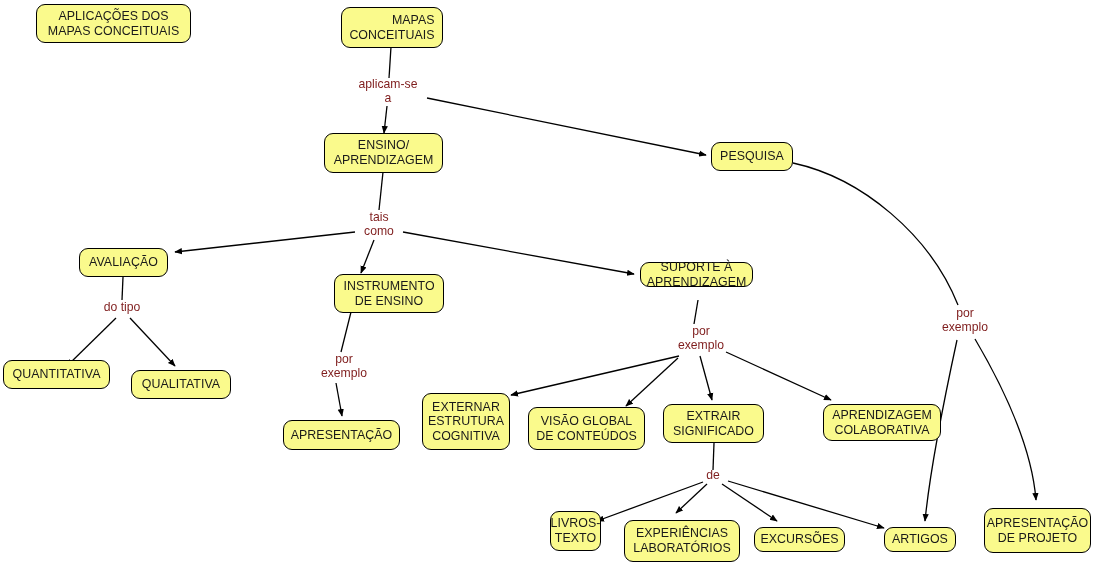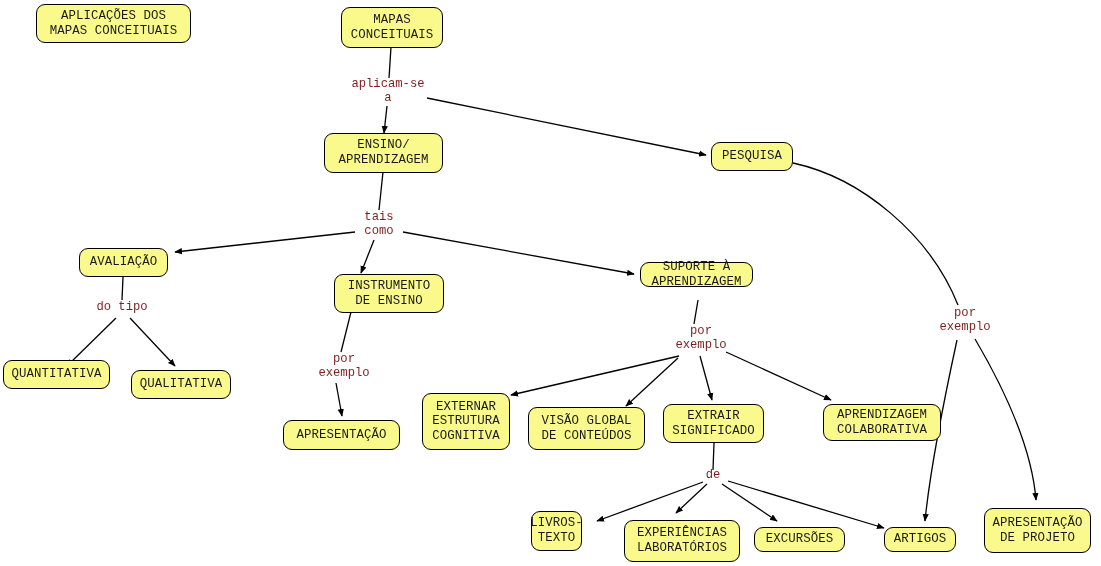--- a/index.html
+++ b/index.html
@@ -6,21 +6,21 @@
     margin: 0;
     padding: 0;
     background: #ffffff;
   }
   #canvas {
     position: relative;
     width: 1101px;
     height: 566px;
     background: #ffffff;
     overflow: hidden;
-    font-family: Liberation Mono, monospace;
+    font-family: Liberation Sans, sans-serif;
   }
   #edge-layer {
     position: absolute;
     left: 0; top: 0;
     width: 1101px;
     height: 566px;
     pointer-events: none;
   }
   .node {
     position: absolute;
@@ -109,21 +109,21 @@
     <path d="M 793 163 C 862 178, 930 235, 958 305" stroke="#000" stroke-width="1.3" fill="none"></path>
 
     <path d="M 957 340 C 944 400, 930 470, 925 521" stroke="#000" stroke-width="1.3" fill="none" marker-end="url(#arrow)"></path>
 
     <path d="M 975 339 C 1005 390, 1032 450, 1036 500" stroke="#000" stroke-width="1.3" fill="none" marker-end="url(#arrow)"></path>
   </svg>
 
   <div class="node" style="left:36px; top:4px; width:155px; height:39px;">APLICAÇÕES DOS
 MAPAS CONCEITUAIS</div>
 
-  <div class="node" style="left:341px; top:7px; width:102px; height:41px;">MAPAS
+  <div class="node" style="left:341px; top:7px; width:102px; height:41px;text-align:right;">MAPAS
 CONCEITUAIS</div>
 
   <div class="node" style="left:324px; top:133px; width:119px; height:40px;">ENSINO/
 APRENDIZAGEM</div>
 
   <div class="node" style="left:711px; top:142px; width:82px; height:29px;">PESQUISA</div>
 
   <div class="node" style="left:79px; top:248px; width:89px; height:29px;">AVALIAÇÃO</div>
 
   <div class="node" style="left:299px; top:274px; width:110px; height:39px;margin-left:35px;">INSTRUMENTO
@@ -144,21 +144,21 @@
 SIGNIFICADO</div>
 
   <div class="node" style="left:528px; top:407px; width:117px; height:43px;">VISÃO GLOBAL
 DE CONTEÚDOS</div>
 
   <div class="node" style="left:823px; top:404px; width:118px; height:37px;">APRENDIZAGEM
 COLABORATIVA</div>
 
   <div class="node" style="left:283px; top:420px; width:117px; height:30px;">APRESENTAÇÃO</div>
 
-  <div class="node" style="left:531px; top:511px; width:51px; height:40px;">LIVROS-
+  <div class="node" style="left:550px; top:511px; width:51px; height:40px;">LIVROS-
 TEXTO</div>
 
   <div class="node" style="left:624px; top:520px; width:116px; height:42px;">EXPERIÊNCIAS
 LABORATÓRIOS</div>
 
   <div class="node" style="left:754px; top:527px; width:91px; height:25px;">EXCURSÕES</div>
 
   <div class="node" style="left:884px; top:527px; width:72px; height:25px;">ARTIGOS</div>
 
   <div class="node" style="left:984px; top:508px; width:107px; height:45px;">APRESENTAÇÃO

